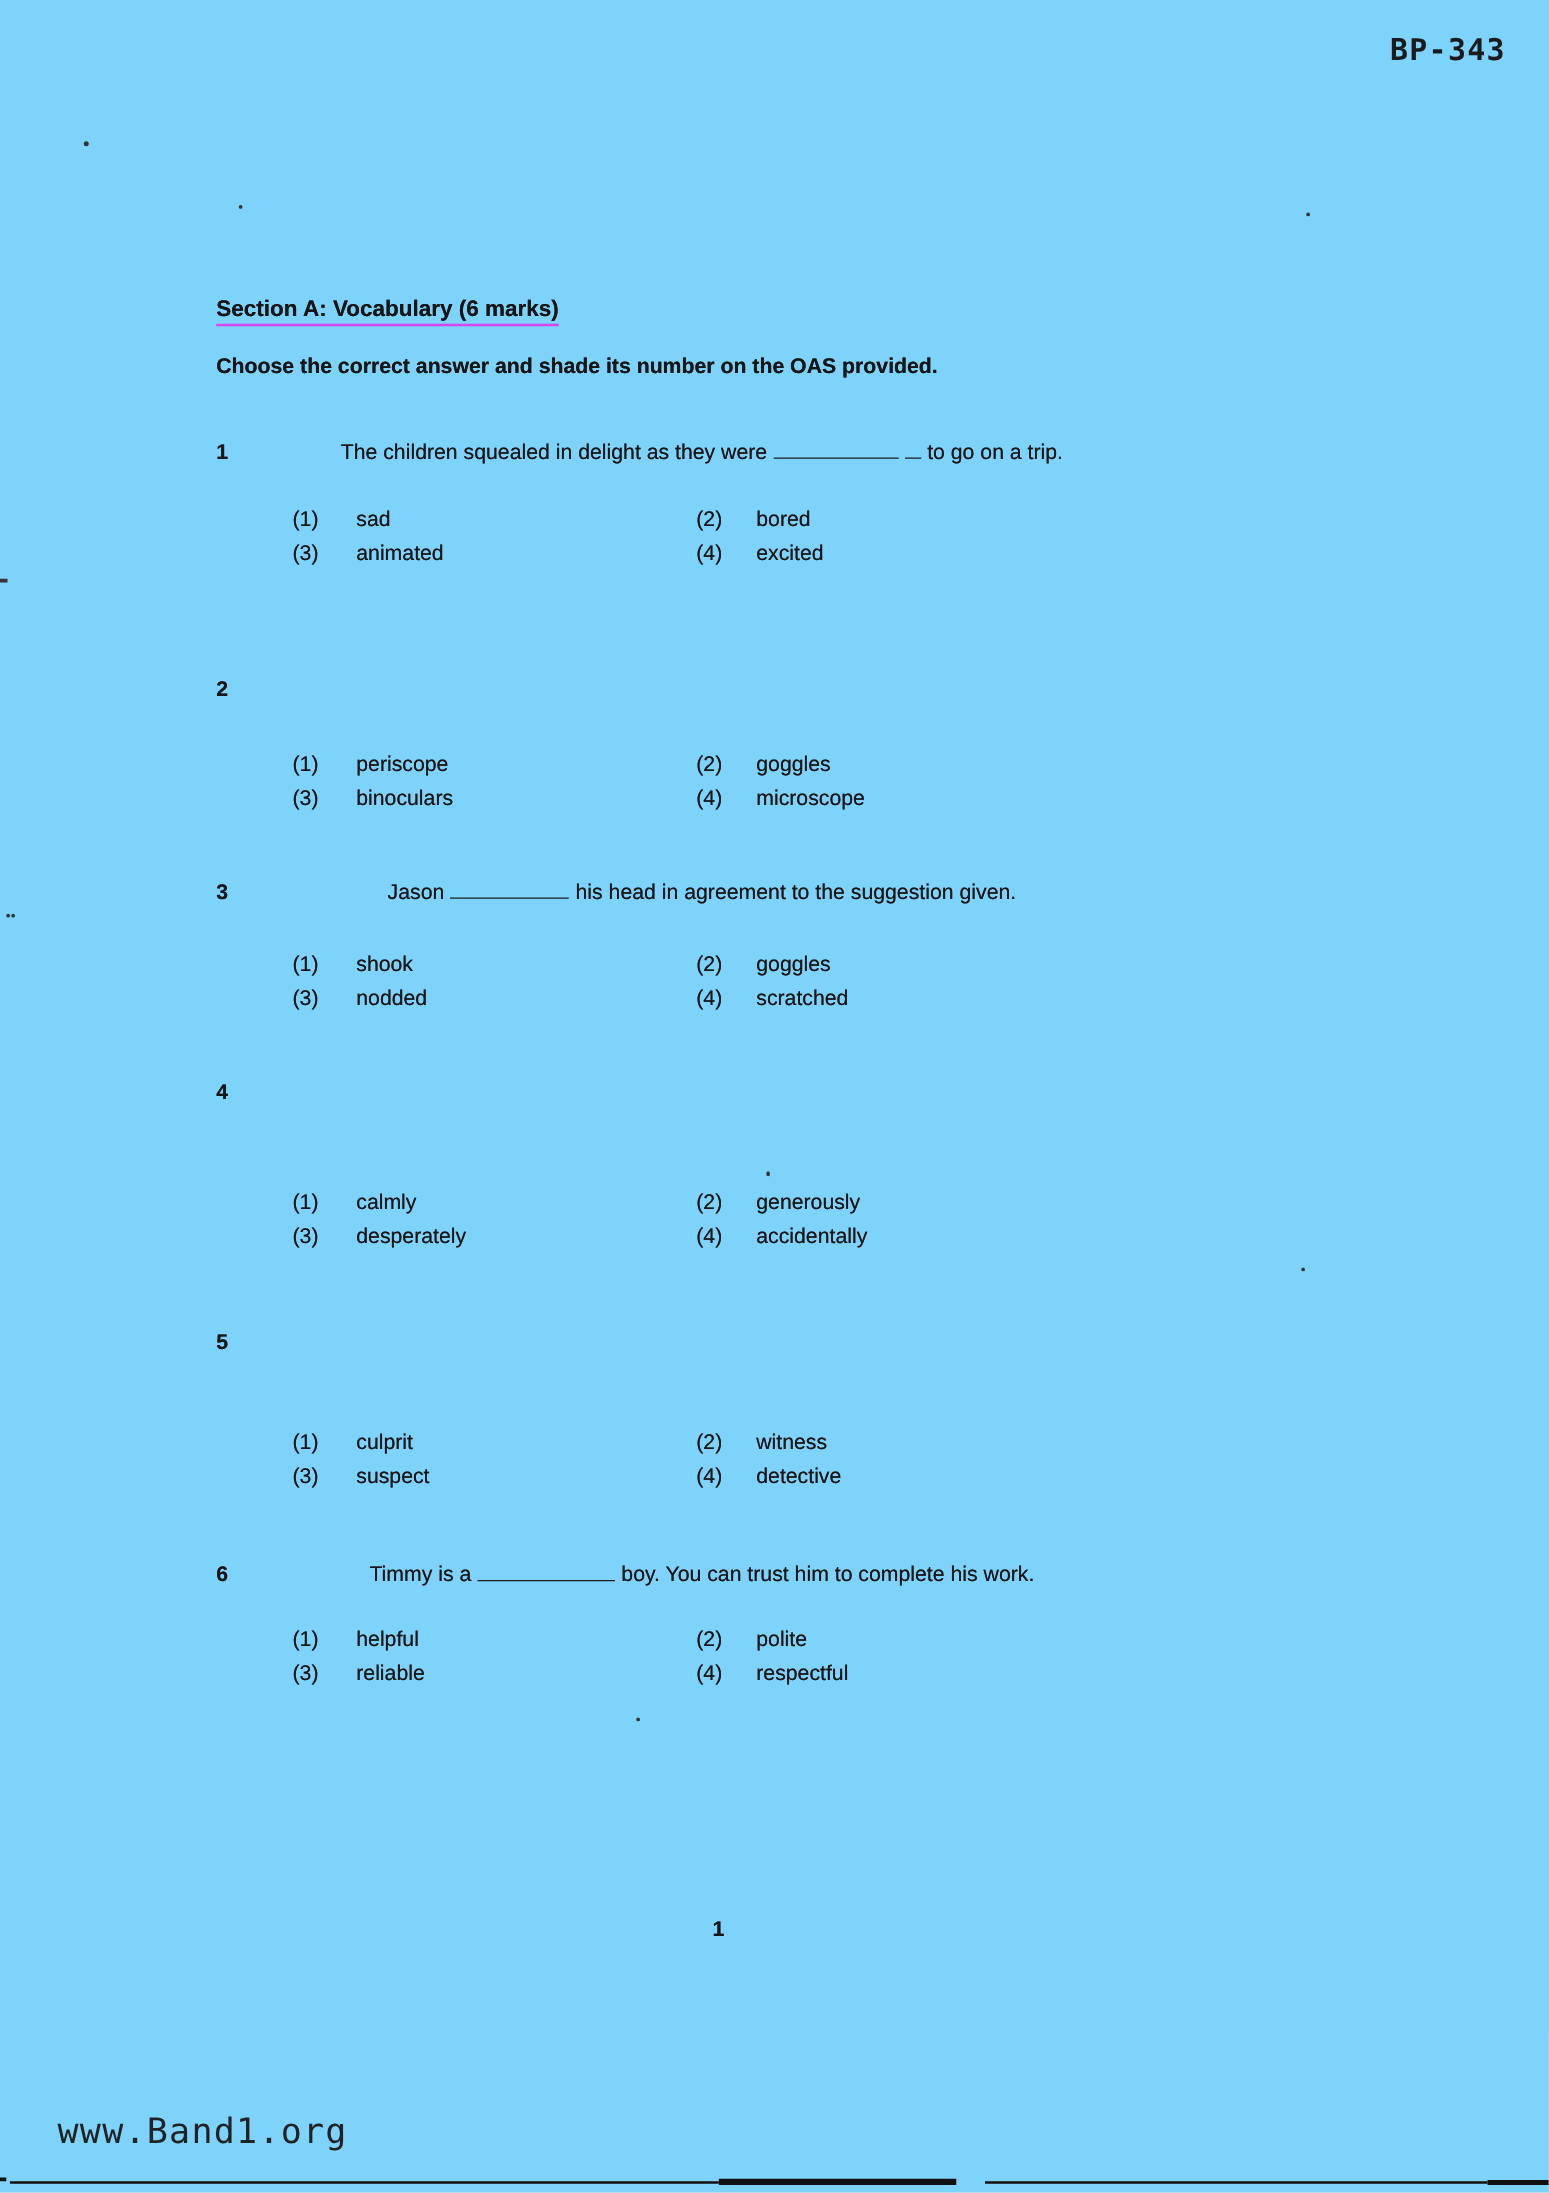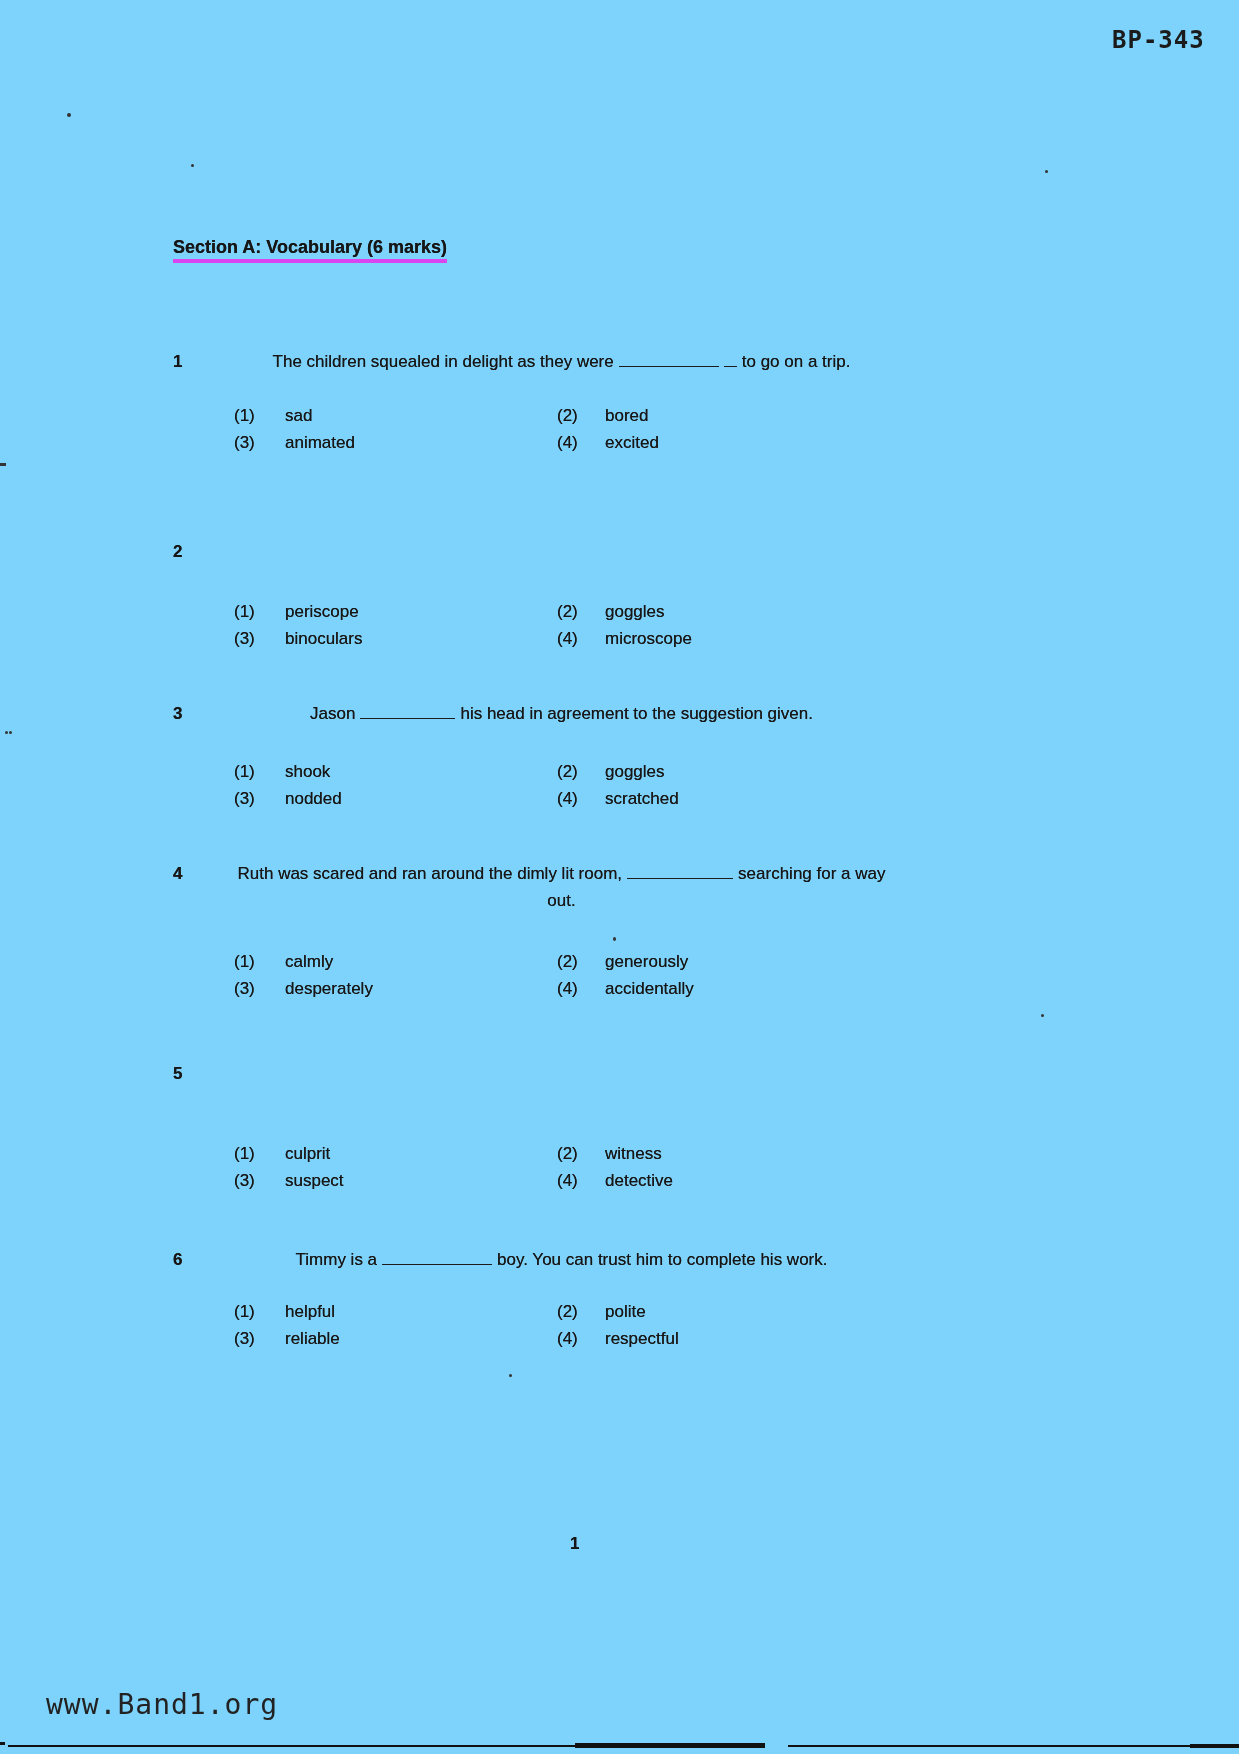--- a/index.html
+++ b/index.html
@@ -14,21 +14,21 @@
     padding-left:47px;
   }
   .abs{position:absolute;}
   .doc-code{
     left:1112px;top:26px;
     font-family:"DejaVu Sans Mono",monospace;
     font-size:24px;font-weight:bold;letter-spacing:1px;color:#1b1b1b;
   }
   .heading{left:173px;top:237px;font-size:18px;font-weight:bold;}
   .heading .heading-text{
-    border-bottom:4px solid #d946ef;padding-bottom:2px;
+    border-bottom:2px solid #d946ef;padding-bottom:2px;
     text-shadow:0 0 0.5px #222;
   }
   .instruction{
     left:173px;top:283px;font-size:17px;font-weight:bold;
     text-shadow:0 0 0.4px #222;
   }
   .q{
     position:absolute;left:173px;width:740px;
     display:flex;font-size:17px;line-height:27px;
     text-shadow:0 0 0.4px #333;
@@ -59,20 +59,21 @@
 <body>
 
 <div class="page">
 
   <div class="abs doc-code">BP-343</div>
 
   <div class="abs heading">
     <span class="heading-text">Section A: Vocabulary (6 marks)</span>
   </div>
 
+  <div class="abs instruction">Choose the correct answer and shade its number on the OAS provided.</div>
 
   <div class="q" style="top:348px">
     <div class="qnum">1</div>
     <div class="qtext"><span>The children squealed in delight as they were</span><span class="blank" style="width:100px"></span><span class="blank" style="width:13px;margin-left:0"></span><span>to go on a trip.</span></div>
   </div>
   <div class="opts" style="top:402px">
     <span>(1)</span>
       <span>sad</span>
     <span>(2)</span>
       <span>bored</span>
@@ -106,21 +107,20 @@
     <span>(2)</span>
       <span>goggles</span>
     <span>(3)</span>
       <span>nodded</span>
     <span>(4)</span>
       <span>scratched</span>
   </div>
 
   <div class="q" style="top:860px">
     <div class="qnum">4</div>
-    <div class="qtext"><span>Ruth was scared and ran around the dimly lit room,</span><span class="blank" style="width:106px"></span><span>searching for a way out.</span></div>
   </div>
   <div class="opts" style="top:948px">
     <span>(1)</span>
       <span>calmly</span>
     <span>(2)</span>
       <span>generously</span>
     <span>(3)</span>
       <span>desperately</span>
     <span>(4)</span>
       <span>accidentally</span>

